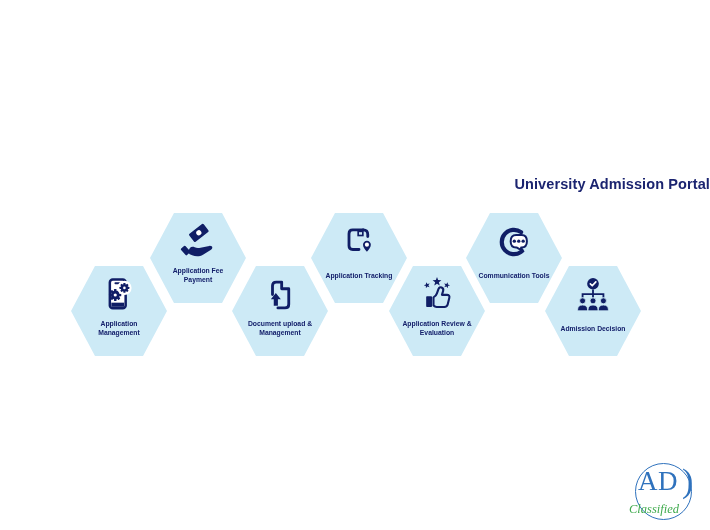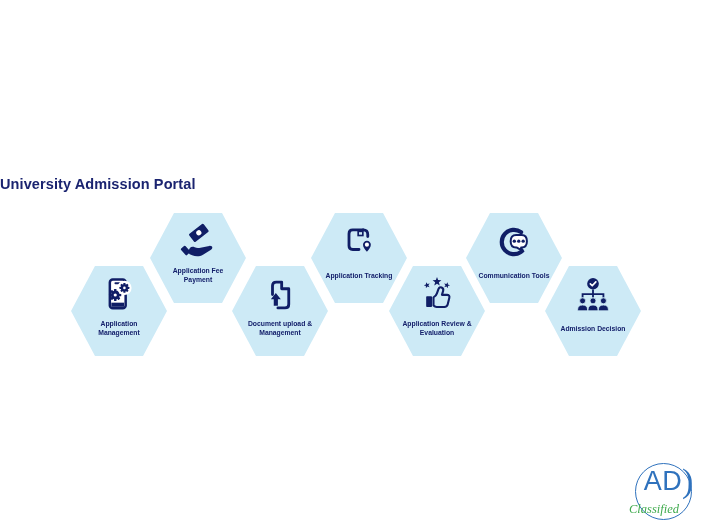--- a/index.html
+++ b/index.html
@@ -1,21 +1,21 @@
 <!DOCTYPE html>
 <html><head>
 <meta charset="utf-8">
 <style>
   html,body{margin:0;padding:0;background:#fff;}
   .canvas{
     position:relative;width:710px;height:530px;background:#ffffff;overflow:hidden;
     font-family:"Liberation Sans",sans-serif;
   }
   .title{
-    position:absolute;left:0;top:176px;width:710px;text-align:left;
+    position:absolute;left:0;top:176px;width:710px;text-align:right;
     font-size:14.5px;font-weight:bold;color:#1b2470;letter-spacing:.1px;
   }
   .hex{
     position:absolute;width:96px;height:90px;background:#cdeaf6;
     clip-path:polygon(0% 50%,25% 0%,75% 0%,100% 50%,75% 100%,25% 100%);
     display:flex;flex-direction:column;align-items:center;padding-top:9px;box-sizing:border-box;
   }
   .hex .icon{width:40px;height:40px;color:#101e66;flex:0 0 auto;}
   .hex .label{
     margin-top:1px;min-height:26px;display:flex;align-items:center;justify-content:center;
@@ -25,22 +25,22 @@
   .row-low-1{left:71px;top:266px;}
   .row-up-1 {left:150px;top:213px;}
   .row-low-2{left:232px;top:266px;}
   .row-up-2 {left:311px;top:213px;}
   .row-low-3{left:389px;top:266px;}
   .row-up-3 {left:466px;top:213px;}
   .row-low-4{left:545px;top:266px;}
   .logo{position:absolute;left:630px;top:458px;width:78px;height:70px;}
   .logo-circle{position:absolute;left:5px;top:5px;width:57px;height:57px;
     border:1.5px solid #2f72bd;border-radius:50%;box-sizing:border-box;}
-  .logo-ad{position:absolute;left:8px;top:8px;width:50px;text-align:center;
-    font-family:Liberation Sans, sans-serif;font-size:27px;color:#2f72bd;letter-spacing:.5px;}
+  .logo-ad{position:absolute;left:8px;top:8px;width:50px;text-align:left;
+    font-family:Liberation Serif, serif;font-size:27px;color:#2f72bd;letter-spacing:.5px;}
   .logo-paren{position:absolute;left:52px;top:4px;
     font-family:"Liberation Serif",serif;font-size:34px;font-weight:300;color:#2f72bd;}
   .logo-sub{position:absolute;left:-1px;top:44px;width:70px;text-align:left;
     font-family:"Liberation Serif",serif;font-style:italic;font-size:12.5px;color:#3faa4d;}
 </style>
 </head>
 <body>
 
 <div class="canvas">
 

